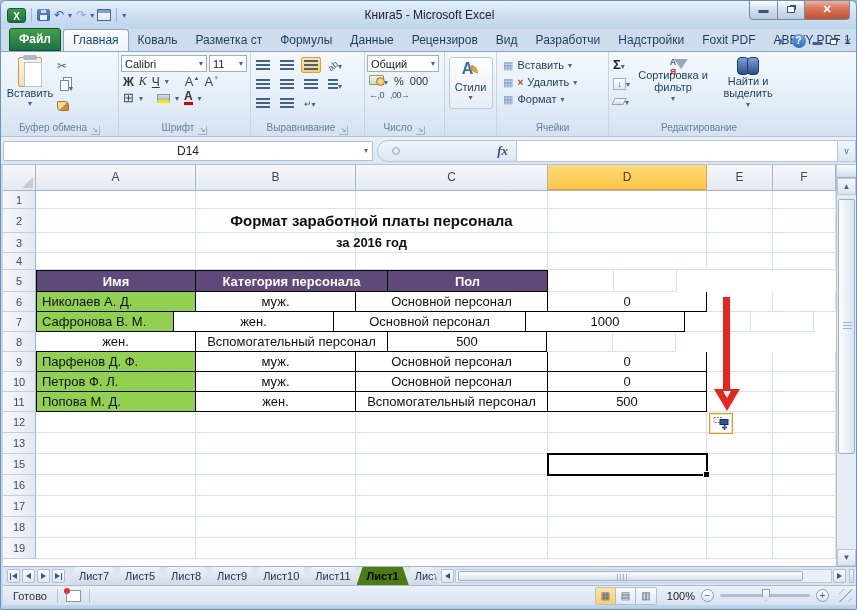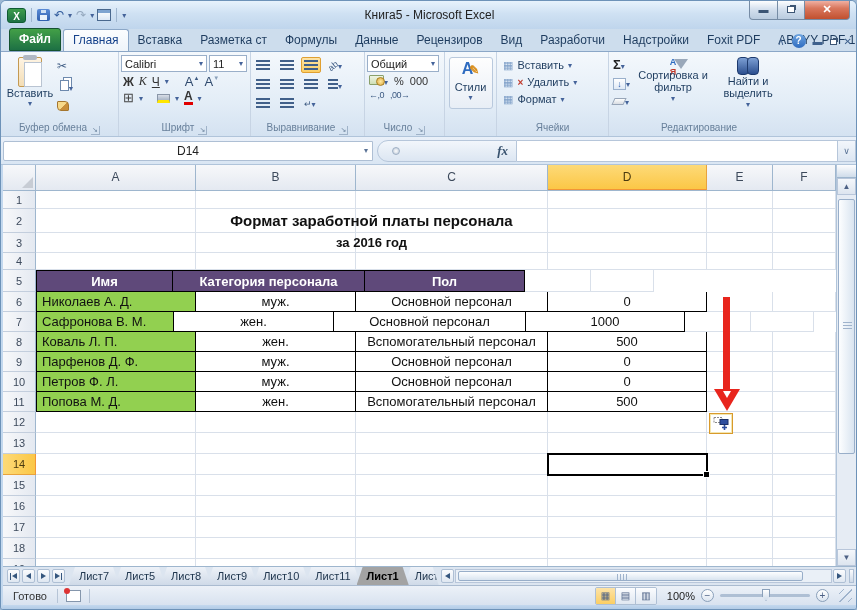--- a/index.html
+++ b/index.html
@@ -181,21 +181,21 @@
     border-top:1px solid #9eb6ce;display:flex;align-items:stretch;}
   .tnav{display:flex;align-items:center;gap:2px;padding:0 4px;}
   .tnav-btn{width:13px;height:14px;background:linear-gradient(#fbfcfe,#dfe7f1);border:1px solid #aebfd4;border-radius:2px;
     display:flex;align-items:center;justify-content:center;gap:1px;}
   .tri-l{width:0;height:0;border-top:3px solid transparent;border-bottom:3px solid transparent;border-right:5px solid #35567e;}
   .tri-r{width:0;height:0;border-top:3px solid transparent;border-bottom:3px solid transparent;border-left:5px solid #35567e;}
   .nav-bar{width:1px;height:7px;background:#35567e;}
   .stabs{display:flex;align-items:stretch;margin-left:4px;}
   .stab{padding:2px 10px;font-size:11px;color:#21374f;background:linear-gradient(#eef2f8,#cfdae8);
     clip-path:polygon(6px 0,calc(100% - 6px) 0,100% 100%,0 100%);margin-left:-4px;line-height:14px;white-space:nowrap;}
-  .stab.active{background:#a3a3a3;font-weight:bold;color:#000;z-index:2;}
+  .stab.active{background:#4d7c0f;font-weight:bold;color:#000;z-index:2;}
   .stab.cut{max-width:34px;overflow:hidden;padding-right:2px;}
   .hscroll{flex:1;display:flex;align-items:center;gap:1px;padding:1px 2px;}
   .hs-btn{width:13px;height:14px;background:linear-gradient(#fbfcfe,#dfe7f1);border:1px solid #aebfd4;border-radius:2px;
     display:flex;align-items:center;justify-content:center;}
   .hs-track{flex:1;height:14px;background:#eaf0f7;border:1px solid #b8c6da;position:relative;}
   .hs-thumb{position:absolute;left:2px;top:1px;width:92%;height:10px;background:linear-gradient(#fdfeff,#d9e4f0);
     border:1px solid #98aec9;border-radius:2px;}
   .hs-thumb:after{content:"";position:absolute;left:46%;top:2px;width:12px;height:6px;
     background:repeating-linear-gradient(90deg,#9fb3cc 0 1px,transparent 1px 3px);}
   .tabsplit{width:5px;height:14px;background:linear-gradient(#fbfcfe,#cfdae8);border:1px solid #aebfd4;margin-left:2px;}
@@ -245,21 +245,21 @@
       <div class="wbtn min">▬</div>
       <div class="wbtn res"><span class="res-glyph"></span></div>
       <div class="wbtn cls">✕</div>
     </div>
   </div>
 
   <div class="tabstrip">
     <div id="rtabs" style="display:flex;align-items:flex-end;">
         <div class="rtab file">Файл</div>
         <div class="rtab active">Главная</div>
-        <div class="rtab">Вставка</div>
+        <div class="rtab">Коваль</div>
         <div class="rtab">Разметка ст</div>
         <div class="rtab">Формулы</div>
         <div class="rtab">Данные</div>
         <div class="rtab">Рецензиров</div>
         <div class="rtab">Вид</div>
         <div class="rtab">Разработчи</div>
         <div class="rtab">Надстройки</div>
         <div class="rtab">Foxit PDF</div>
         <div class="rtab">ABBYY PDF 1</div>
       </div>
@@ -478,21 +478,21 @@
             <div class="rowh">4</div>
             <div class="cell" style="width: 160px;"></div>
             <div class="cell" style="width: 160px;"></div>
             <div class="cell" style="width: 192px;"></div>
             <div class="cell" style="width: 159px;"></div>
             <div class="cell" style="width: 66px;"></div>
             <div class="cell" style="width: 63px;"></div>
           </div>
           <div class="grow" style="height: 22px;">
             <div class="rowh">5</div>
-            <div class="cell tth bl" style="width: 137px;">Имя</div>
+            <div class="cell tth bl" style="width: 160px;">Имя</div>
             <div class="cell tth" style="width: 192px;">Категория персонала</div>
             <div class="cell tth" style="width: 160px;">Пол</div>
             <div class="cell" style="width: 66px;"></div>
             <div class="cell" style="width: 63px;"></div>
           </div>
           <div class="grow" style="height: 20px;">
             <div class="rowh">6</div>
             <div class="cell tname bl" style="width: 160px;">Николаев А. Д.</div>
             <div class="cell tval" style="width: 160px;">муж.</div>
             <div class="cell tval" style="width: 192px;">Основной персонал</div>
@@ -504,21 +504,20 @@
             <div class="rowh">7</div>
             <div class="cell tname bl" style="width: 138px;">Сафронова В. М.</div>
             <div class="cell tval" style="width: 160px;">жен.</div>
             <div class="cell tval" style="width: 192px;">Основной персонал</div>
             <div class="cell tval" style="width: 159px;">1000</div>
             <div class="cell" style="width: 66px;"></div>
             <div class="cell" style="width: 63px;"></div>
           </div>
           <div class="grow" style="height: 20px;">
             <div class="rowh">8</div>
-            <div class="cell tname bl" style="width: 160px;">Коваль Л. П.</div>
             <div class="cell tval" style="width: 160px;">жен.</div>
             <div class="cell tval" style="width: 192px;">Вспомогательный персонал</div>
             <div class="cell tval" style="width: 159px;">500</div>
             <div class="cell" style="width: 66px;"></div>
             <div class="cell" style="width: 63px;"></div>
           </div>
           <div class="grow" style="height: 20px;">
             <div class="rowh">9</div>
             <div class="cell tname bl" style="width: 160px;">Парфенов Д. Ф.</div>
             <div class="cell tval" style="width: 160px;">муж.</div>
@@ -549,29 +548,20 @@
             <div class="rowh">12</div>
             <div class="cell" style="width: 160px;"></div>
             <div class="cell" style="width: 160px;"></div>
             <div class="cell" style="width: 192px;"></div>
             <div class="cell" style="width: 159px;"></div>
             <div class="cell" style="width: 66px;"></div>
             <div class="cell" style="width: 63px;"></div>
           </div>
           <div class="grow" style="height: 21px;">
             <div class="rowh">13</div>
-            <div class="cell" style="width: 160px;"></div>
-            <div class="cell" style="width: 160px;"></div>
-            <div class="cell" style="width: 192px;"></div>
-            <div class="cell" style="width: 159px;"></div>
-            <div class="cell" style="width: 66px;"></div>
-            <div class="cell" style="width: 63px;"></div>
-          </div>
-          <div class="grow" style="height: 21px;">
-            <div class="rowh hl">14</div>
             <div class="cell" style="width: 160px;"></div>
             <div class="cell" style="width: 160px;"></div>
             <div class="cell" style="width: 192px;"></div>
             <div class="cell" style="width: 159px;"></div>
             <div class="cell" style="width: 66px;"></div>
             <div class="cell" style="width: 63px;"></div>
           </div>
           <div class="grow" style="height: 21px;">
             <div class="rowh">15</div>
             <div class="cell" style="width: 160px;"></div>

